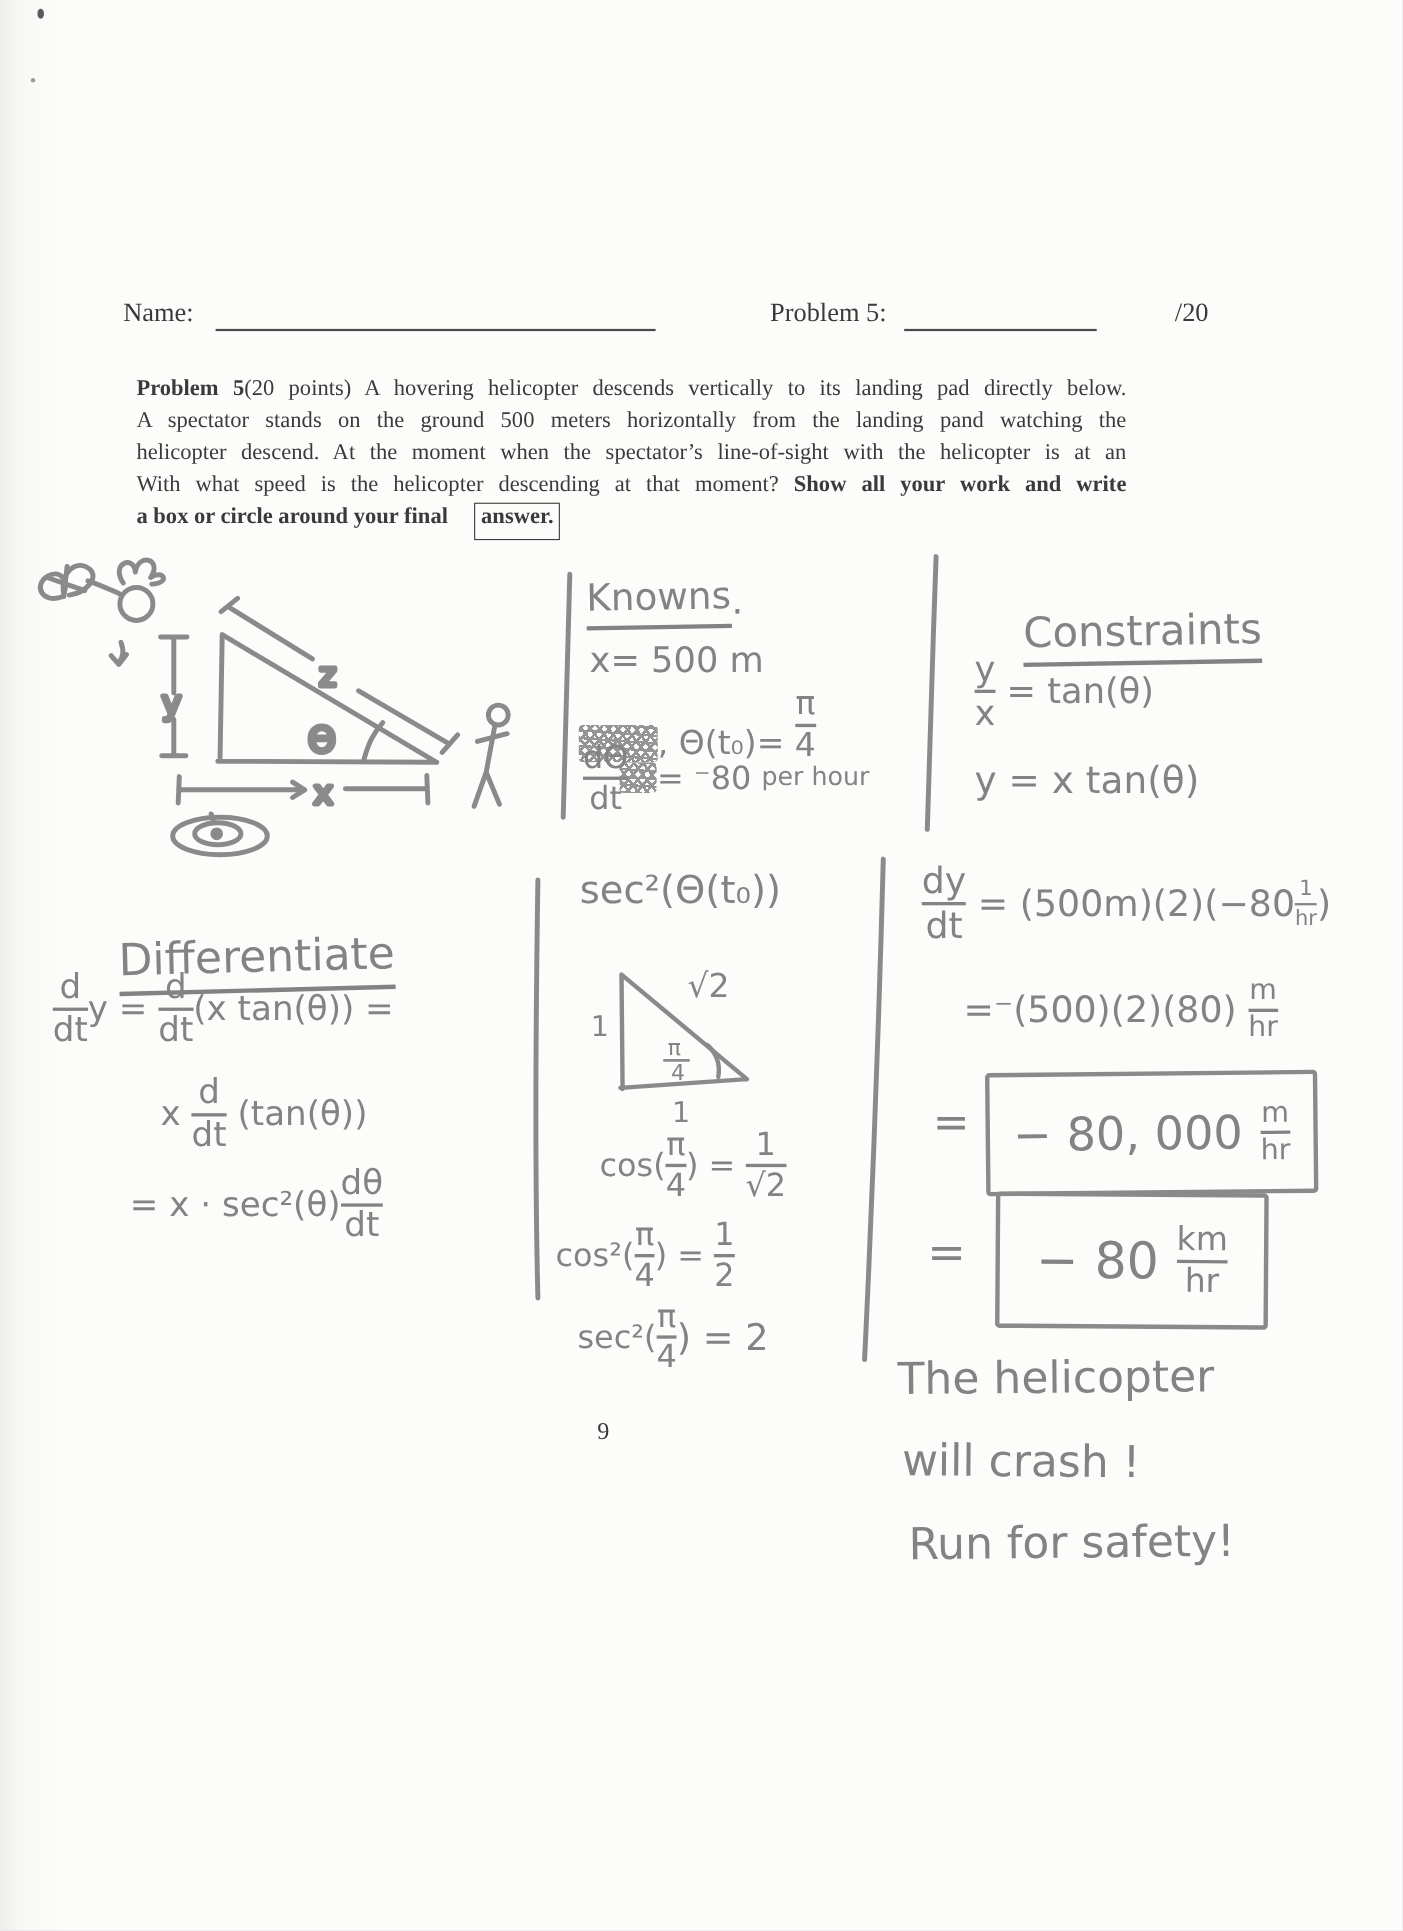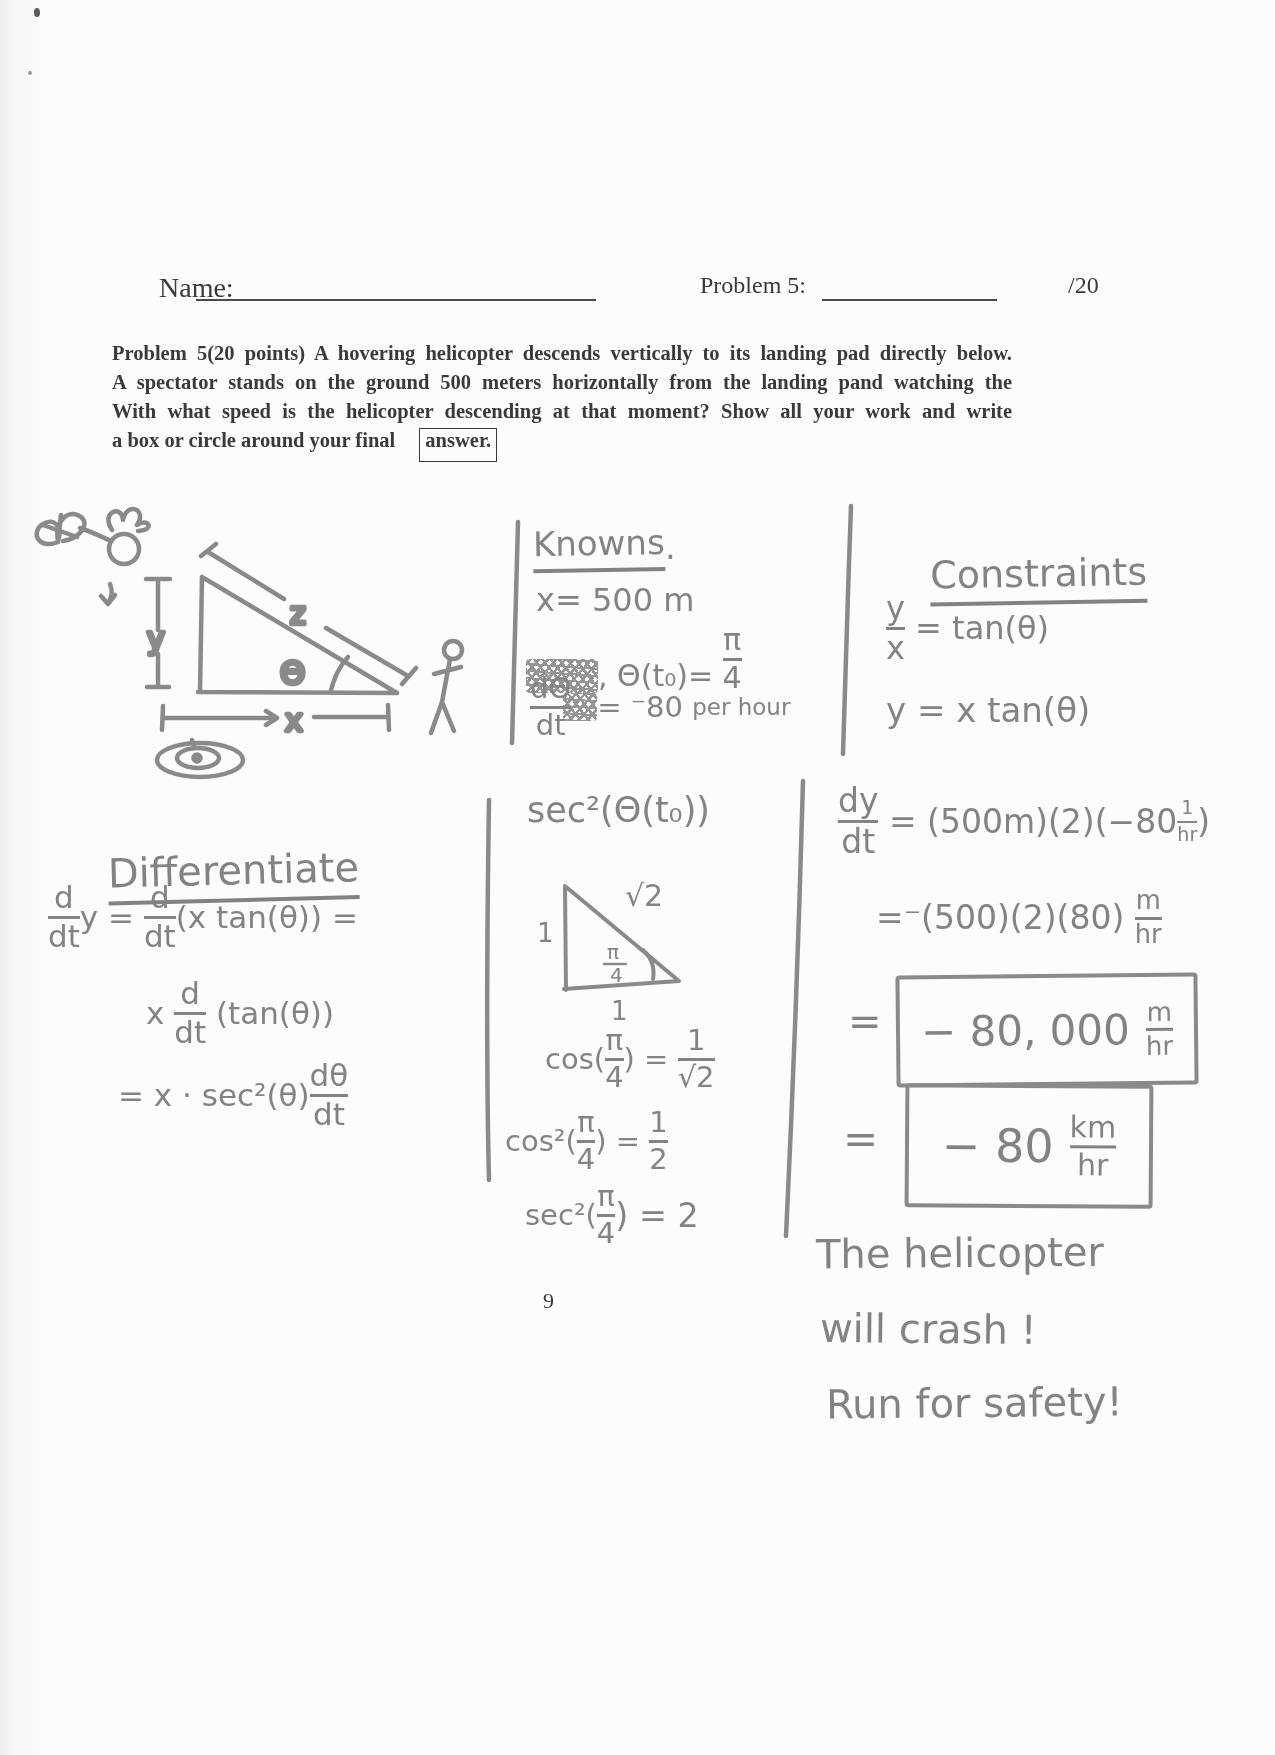--- a/index.html
+++ b/index.html
@@ -32,29 +32,30 @@
   .speck{position:absolute;border-radius:50%;}
 </style>
 </head>
 <body>
 
 <div class="page">
 
   <div class="speck" style="left:34px;top:8px;width:6px;height:9px;background:#5a5a5a;"></div>
   <div class="speck" style="left:28px;top:71px;width:4px;height:4px;background:#9a9a9a;"></div>
 
-  <div class="abs printed" style="left:112px;top:272px;font-size:28px;margin-left:47px;">Name:</div>
+  <div class="abs printed" style="left:112px;top:272px;font-size:24px;">Name:</div>
   <div class="abs hrule" style="left:196px;top:299px;width:400px;"></div>
   <div class="abs printed" style="left:700px;top:272px;font-size:24px;">Problem 5:</div>
   <div class="abs hrule" style="left:822px;top:299px;width:175px;"></div>
   <div class="abs printed" style="left:1068px;top:272px;font-size:24px;text-align:right;">/20</div>
 
-  <div class="abs printed" style="left:112px;top:339px;font-weight:bold;">
+  <div class="abs printed" style="left:124px;top:339px;">
     <div class="pline just"><b>Problem 5</b><span>(20 points) A hovering helicopter descends vertically to its landing pad directly below.</span></div>
     <div class="pline just">A spectator stands on the ground 500 meters horizontally from the landing pand watching the</div>
+    <div class="pline just">helicopter descend.  At the moment when the spectator’s line-of-sight with the helicopter is at an</div>
     <div class="pline just"><span>With what speed is the helicopter descending at that moment? </span><b>Show all your work and write</b></div>
     <div class="pline"><b>a box or circle around your final </b><b class="pbox">answer.</b></div>
   </div>
 
   <svg class="abs" style="left:30px;top:500px;" width="460" height="295" viewBox="0 0 460 295" fill="none" stroke="#8a8a8a" stroke-width="4.5" stroke-linecap="round" stroke-linejoin="round">
     <g>
       <path d="M28,42 C8,50 0,32 13,24 C24,17 33,27 28,40 C24,20 40,8 51,17 C61,25 48,39 33,41"></path>
       <path d="M13,25 L47,37 M31,15 L28,42"></path>
       <path d="M50,28 C62,32 70,36 79,40"></path>
       <circle cx="94" cy="49" r="15"></circle>

